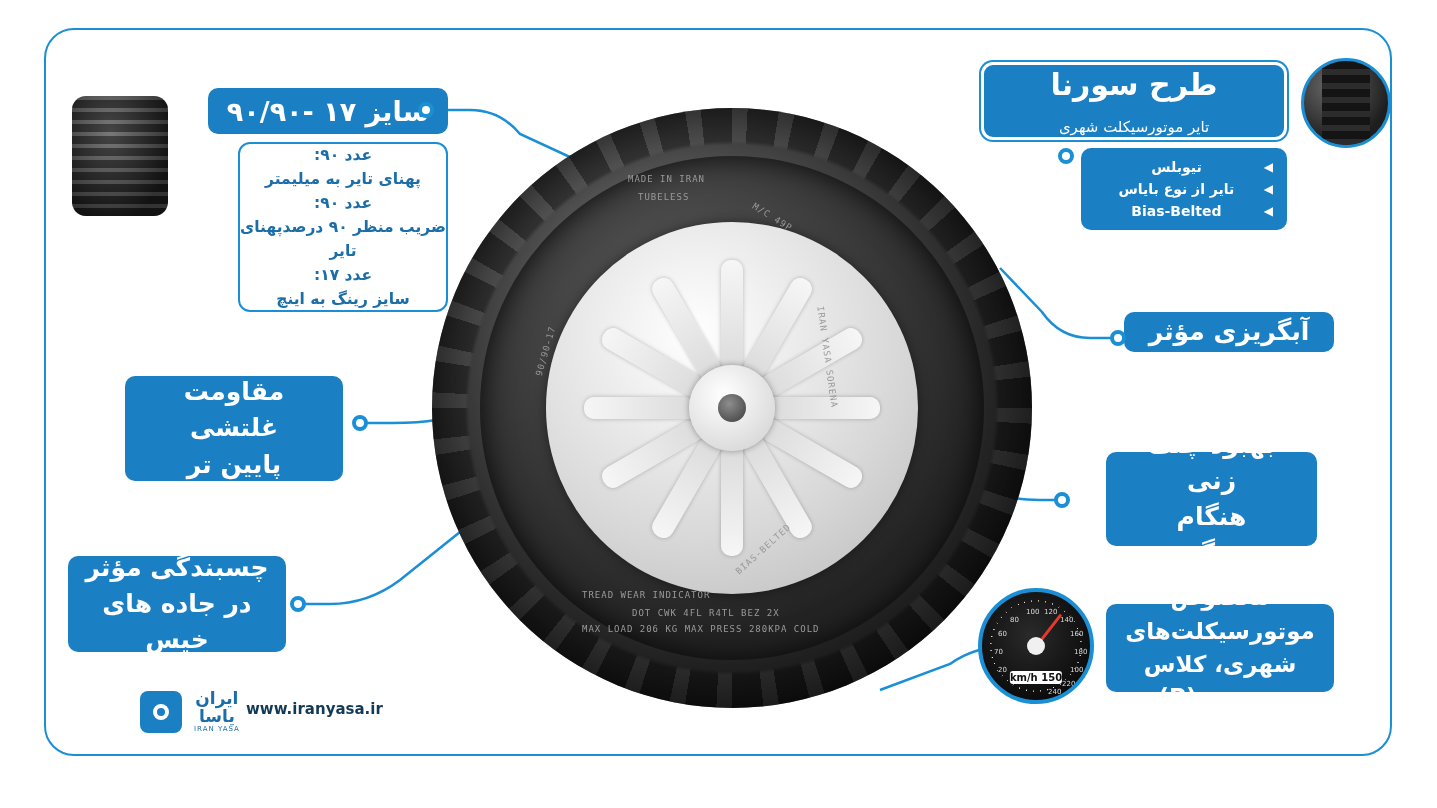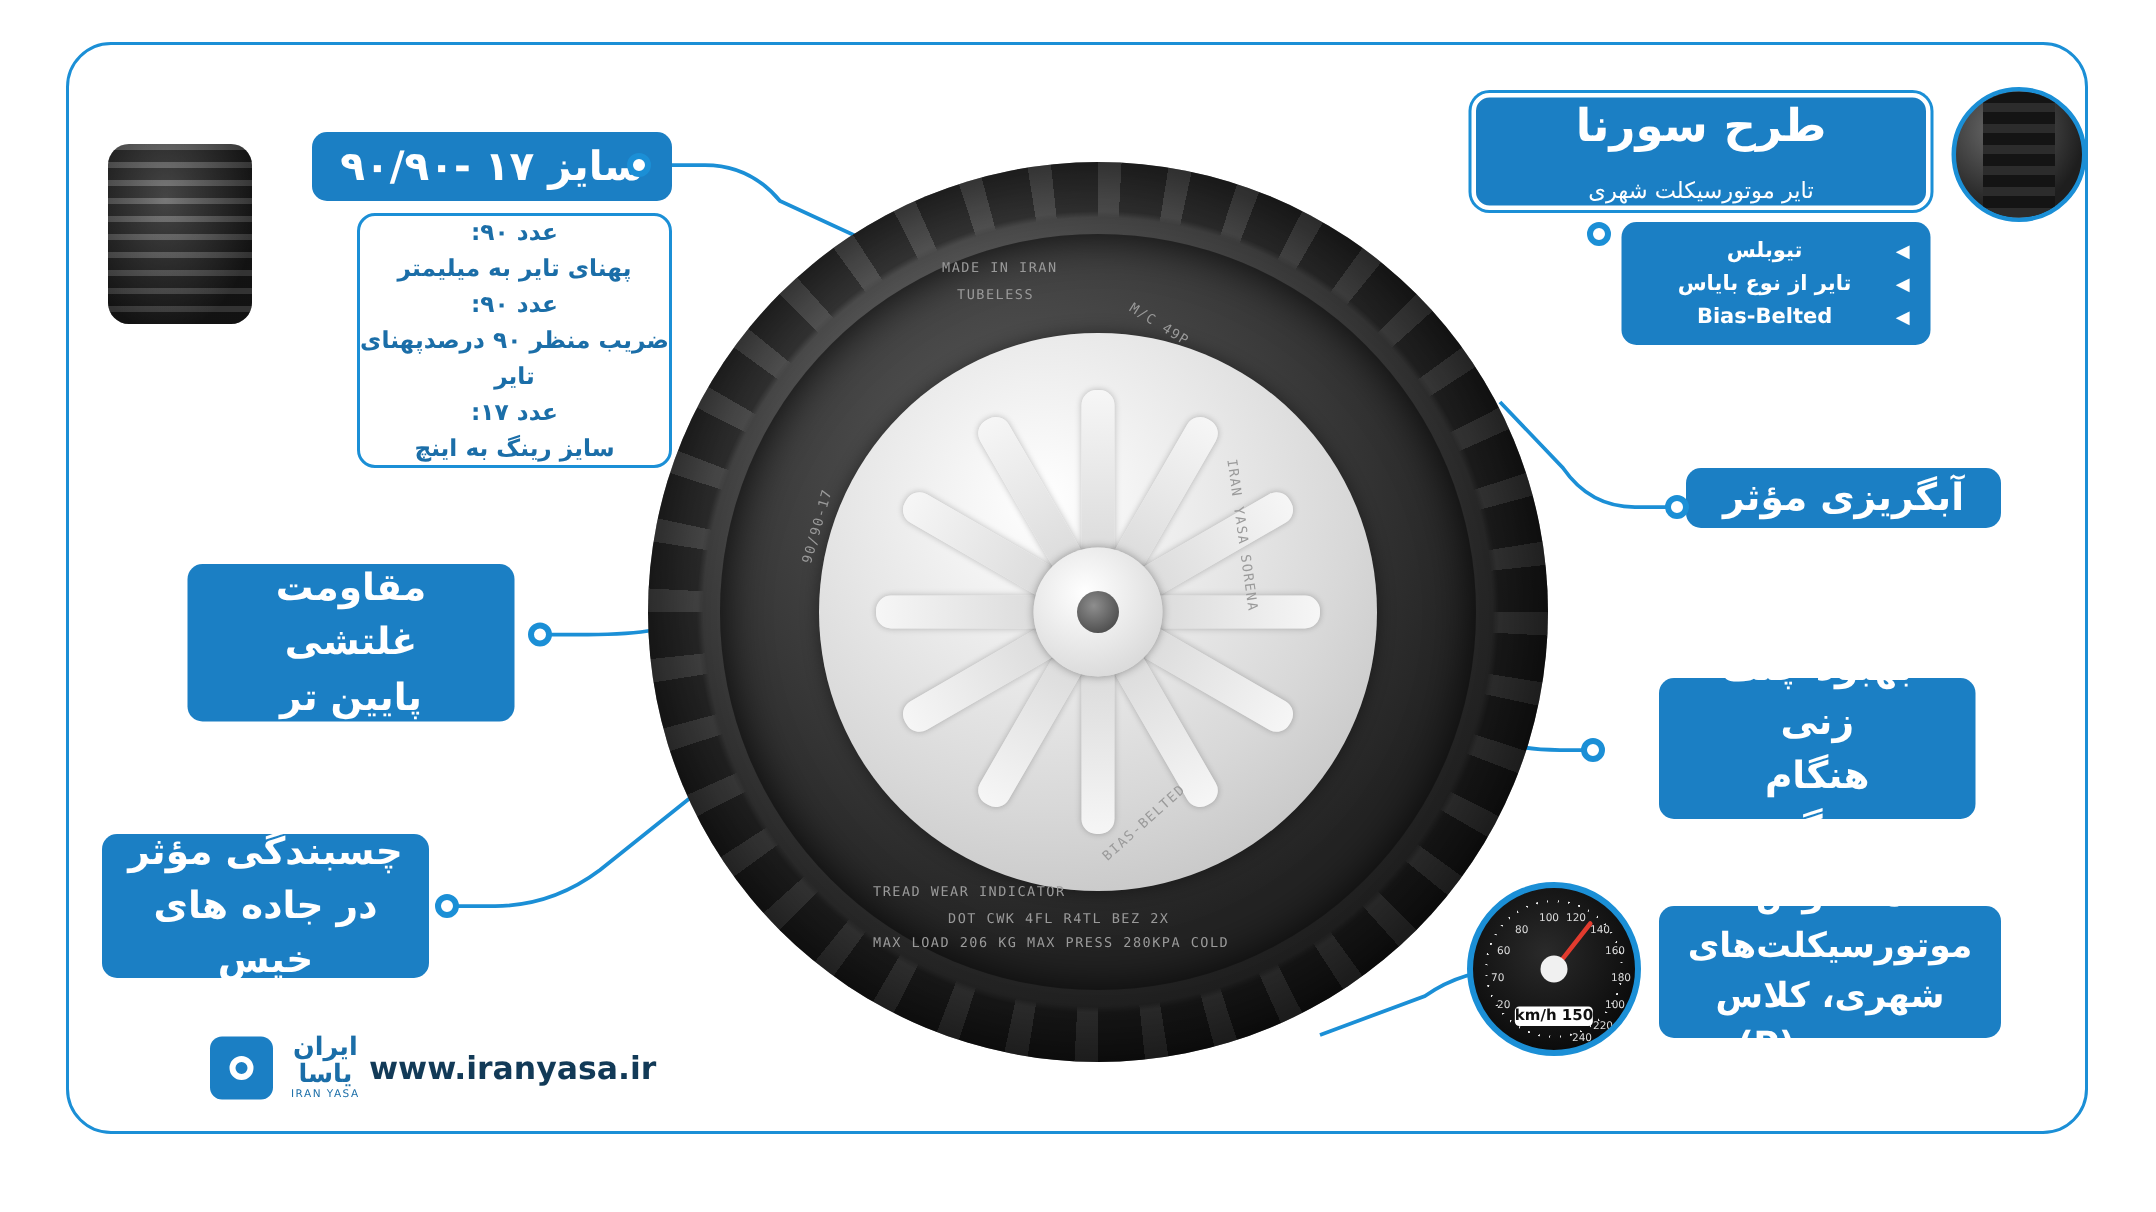--- a/index.html
+++ b/index.html
@@ -366,21 +366,21 @@
     font-weight: bold;
     line-height: 1.05;
     text-align: center;
   }
   .logo-fa .sub { font-size: 7px; letter-spacing: 1px; font-weight: normal; }
   .site-url {
     position: absolute;
     left: 246px;
     top: 700px;
     color: #123a57;
-    font-size: 21px;
+    font-size: 15px;
     font-weight: bold;
     direction: ltr;
     font-family: "DejaVu Sans", sans-serif;
   }
 </style>
 </head>
 <body>
 
 <div id="canvas">
 

